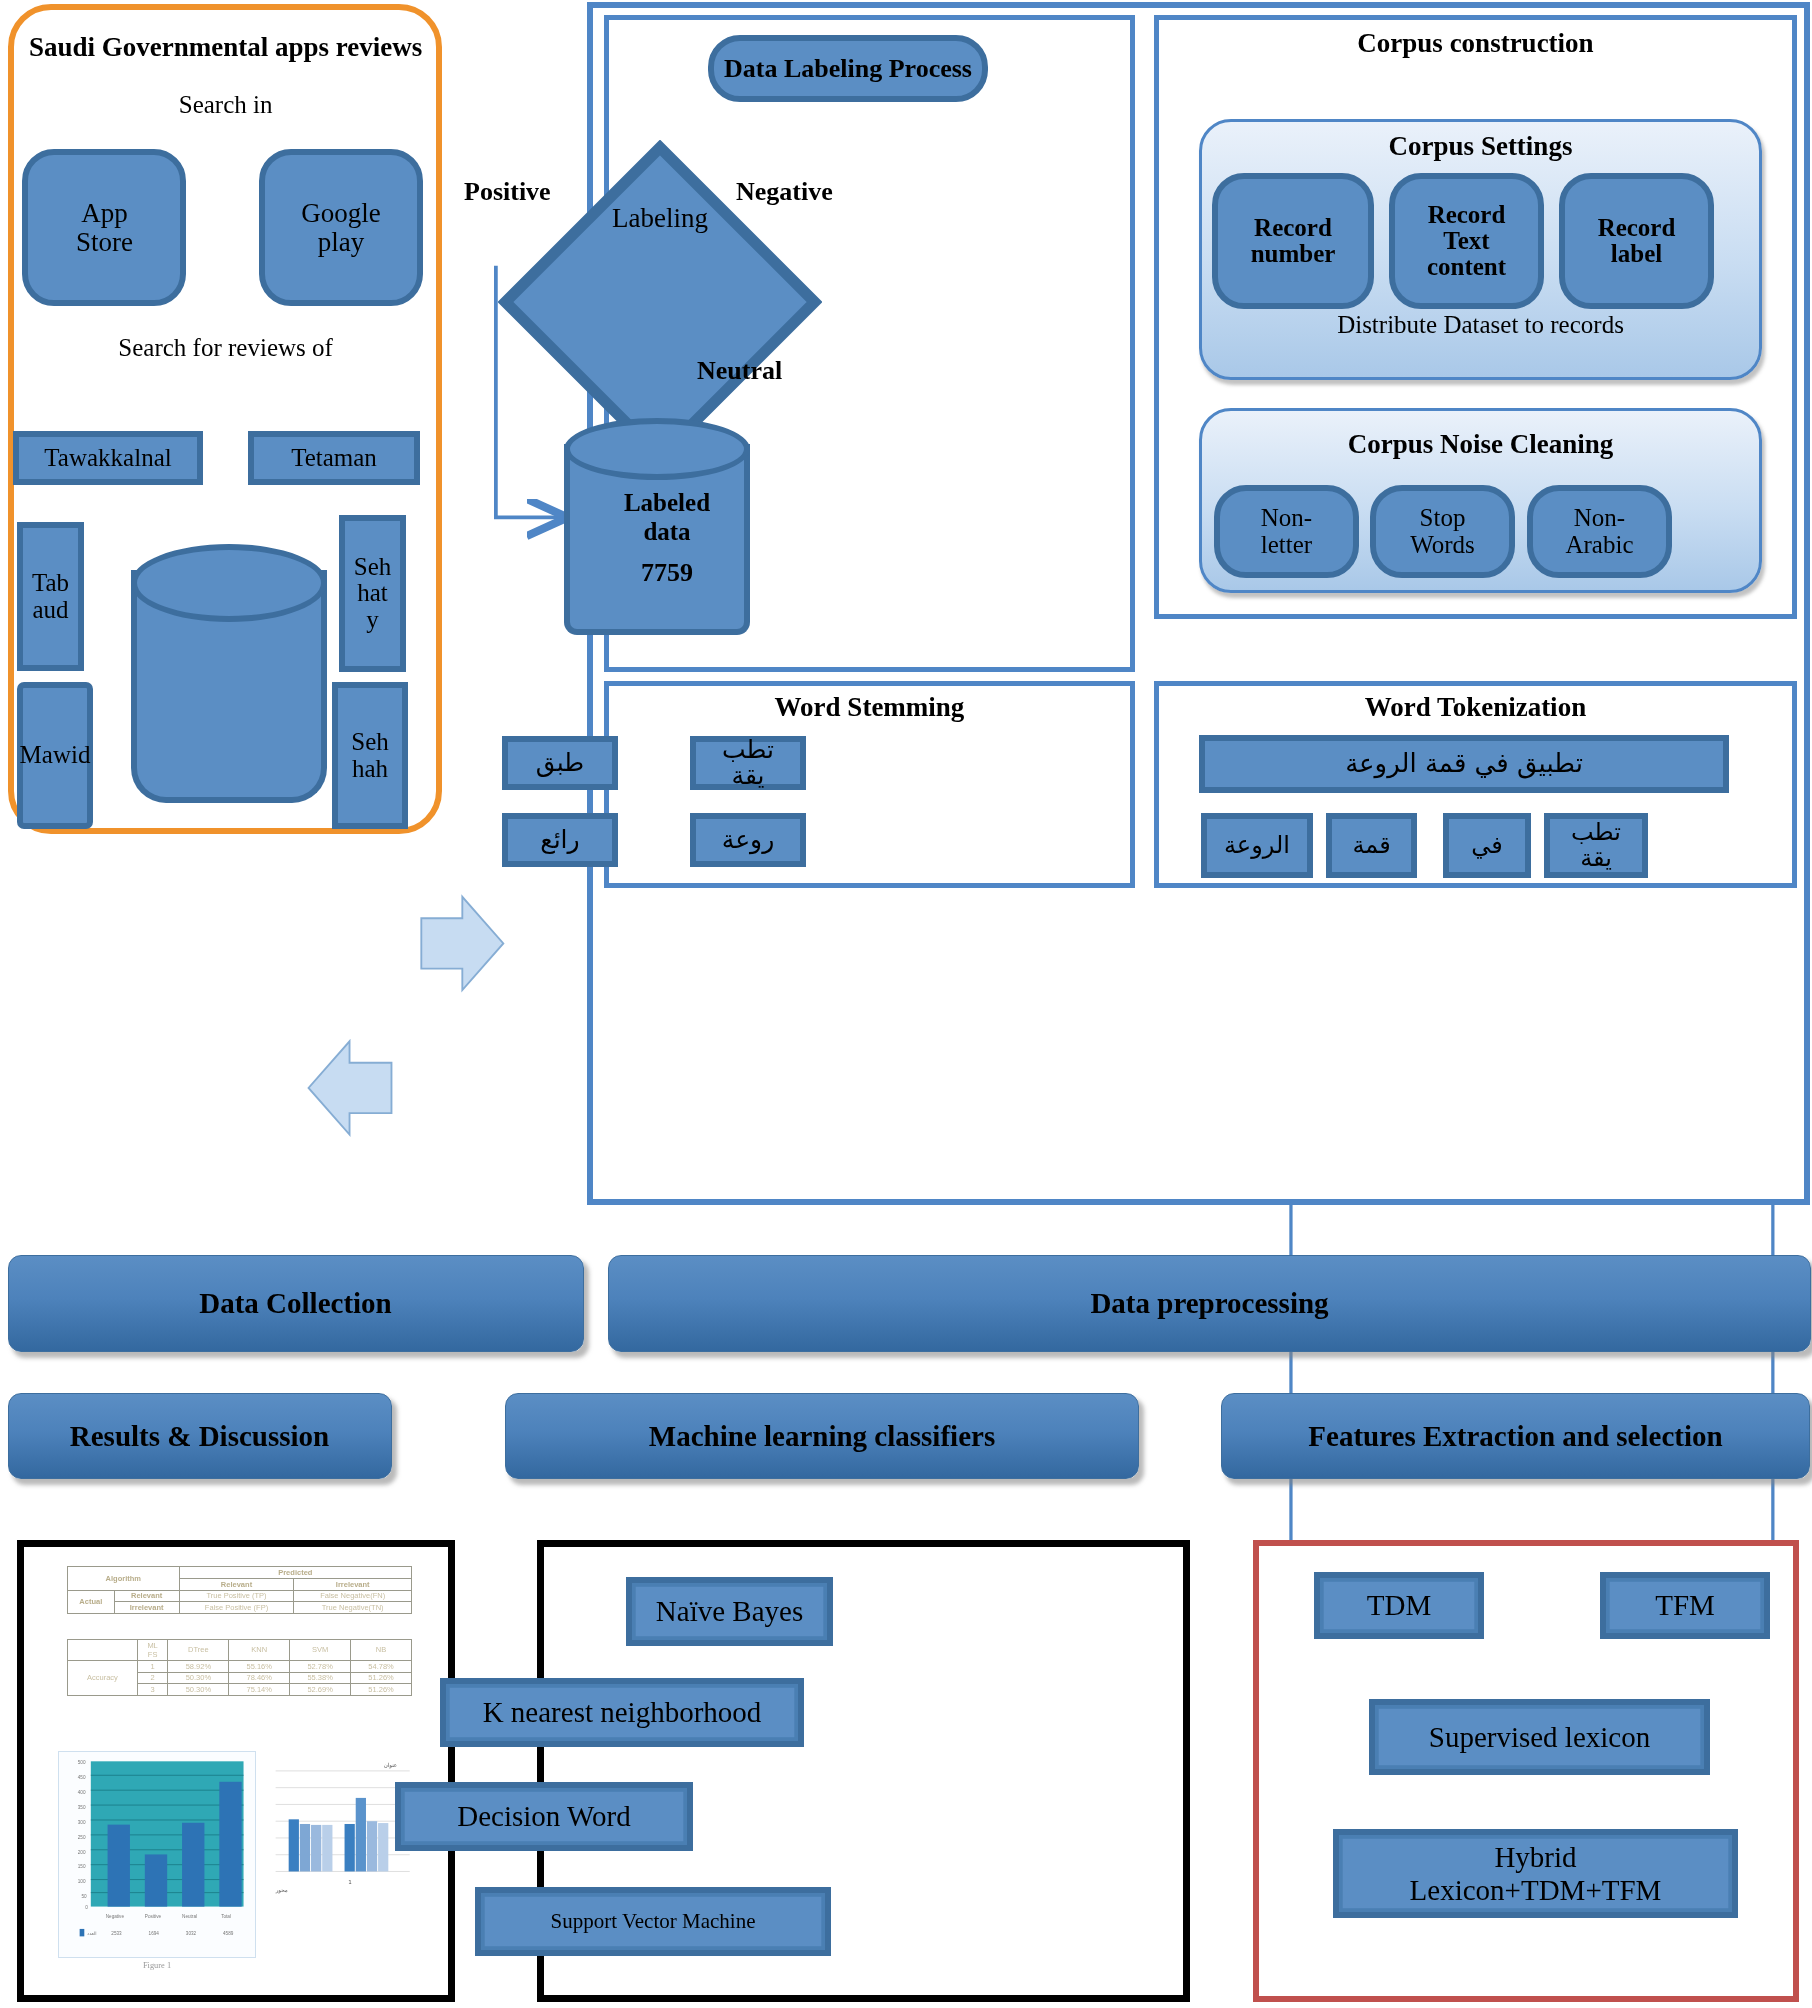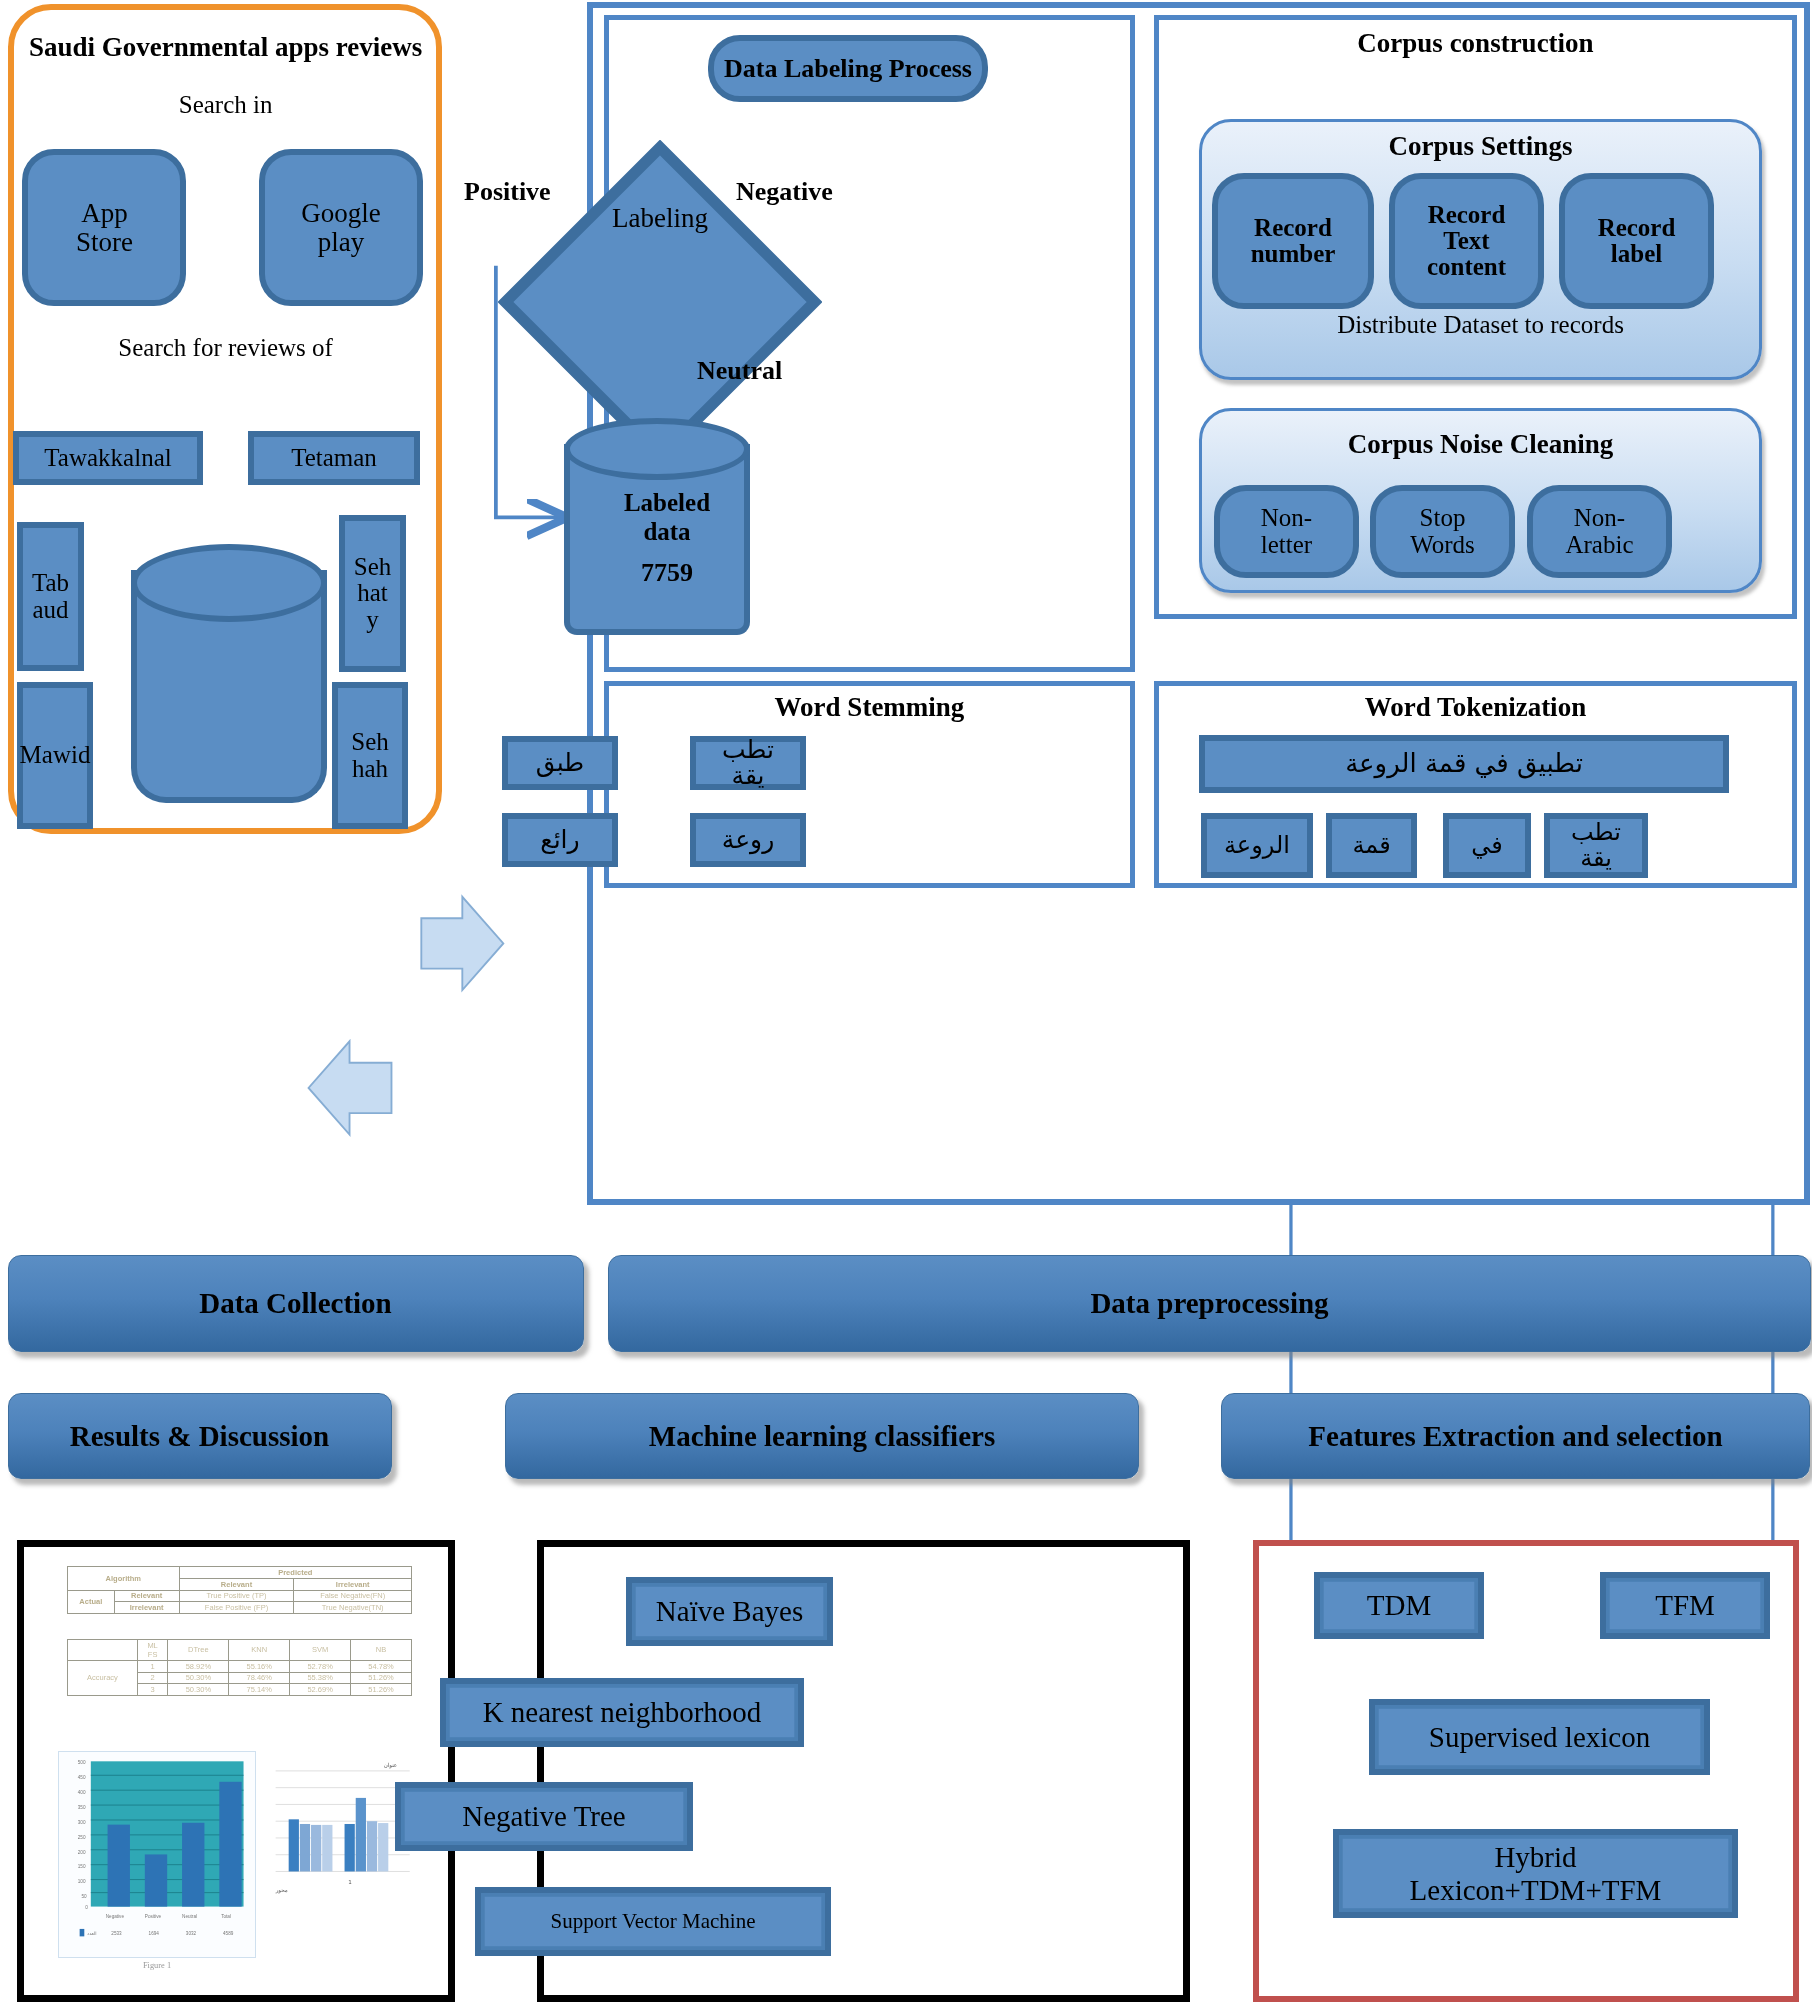--- a/index.html
+++ b/index.html
@@ -144,21 +144,21 @@
 Store</div>
 <div class="abs bx round" style="left:259px;top:149px;width:164px;height:157px;font-size:27px;white-space:pre-line;">Google
 play</div>
 
 <div class="abs" style="left:18.6px;top:334px;width:414px;text-align:center;font-size:25px;">Search for reviews of</div>
 
 <div class="abs bx" style="left:13px;top:431px;width:190px;height:54px;font-size:25px;">Tawakkalnal</div>
 <div class="abs bx" style="left:248px;top:431px;width:172px;height:54px;font-size:25px;">Tetaman</div>
 <div class="abs bx" style="left:17px;top:522px;width:67px;height:149px;font-size:25px;white-space:pre-line;">Tab
 aud</div>
-<div class="abs bx" style="left:17px;top:682px;width:76px;height:147px;font-size:25px;white-space:pre-line;">Mawid</div>
+<div class="abs bx" style="left:17px;top:682px;width:76px;height:147px;font-size:25px;white-space:pre-line;border-radius:7px;">Mawid</div>
 <div class="abs bx" style="left:339px;top:515px;width:67px;height:157px;font-size:25px;white-space:pre-line;">Seh
 hat
 y</div>
 <div class="abs bx" style="left:332px;top:682px;width:76px;height:147px;font-size:25px;white-space:pre-line;">Seh
 hah</div>
 
 <div class="abs" style="left:131px;top:544px;width:196px;height:283px;">
   <div class="abs" style="left:0;top:26px;width:196px;height:233px;background:#5b8ec4;border:6.5px solid #3d6e9e;border-top:none;border-radius:0 0 35px 35px;box-sizing:border-box;"></div>
   <div class="abs" style="left:0;top:0;width:196px;height:78px;background:#5b8ec4;border:6.5px solid #3d6e9e;border-radius:50%;box-sizing:border-box;"></div>
 </div>
@@ -382,21 +382,21 @@
         <text x="162" y="79">S</text>
       <rect x="155" y="86" width="5" height="5" fill="#b9cfe9"></rect>
         <text x="162" y="91">N</text>
     </g>
   </svg>
 </div>
 
 <div class="abs black-panel" style="left:537px;top:1540px;width:653px;height:462px;"></div>
 <div class="abs bx inner" style="left:626px;top:1577px;width:207px;height:69px;font-size:29px;">Naïve Bayes</div>
 <div class="abs bx inner" style="left:440px;top:1678px;width:364px;height:69px;font-size:29px;">K nearest neighborhood</div>
-<div class="abs bx inner" style="left:395px;top:1782px;width:298px;height:69px;font-size:29px;">Negative Tree</div>
+<div class="abs bx inner" style="left:395px;top:1782px;width:298px;height:69px;font-size:29px;">Decision Word</div>
 <div class="abs bx inner" style="left:475px;top:1887px;width:356px;height:69px;font-size:21px;">Support Vector Machine</div>
 
 <div class="abs red-panel" style="left:1253px;top:1540px;width:546px;height:462px;"></div>
 <div class="abs bx inner" style="left:1314px;top:1572px;width:170px;height:67px;font-size:29px;">TDM</div>
 <div class="abs bx inner" style="left:1600px;top:1572px;width:170px;height:67px;font-size:29px;">TFM</div>
 <div class="abs bx inner" style="left:1369px;top:1699px;width:341px;height:76px;font-size:29px;">Supervised lexicon</div>
 <div class="abs bx inner" style="left:1333px;top:1829px;width:405px;height:89px;font-size:29px;line-height:1.12;white-space:pre-line;">Hybrid
 Lexicon+TDM+TFM</div>
 
 

